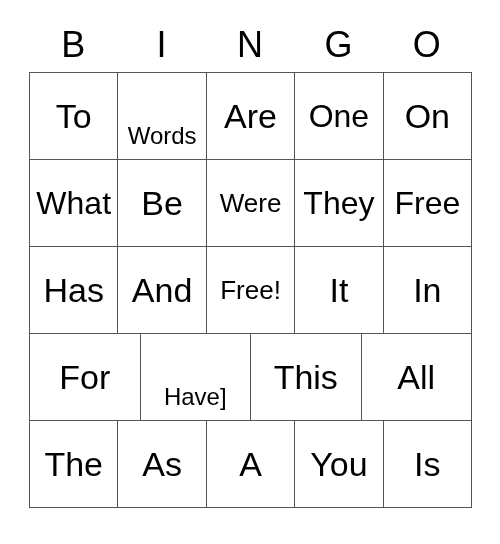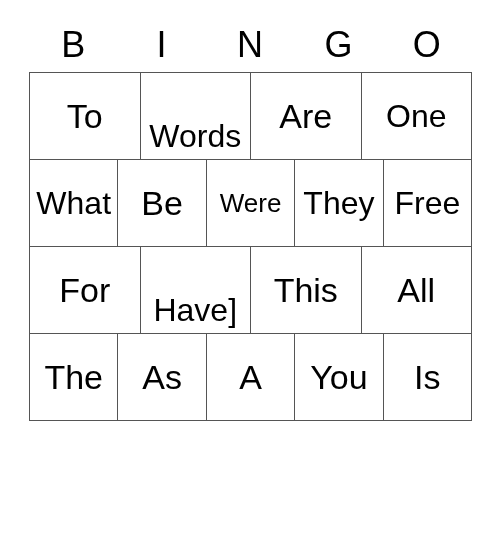--- a/index.html
+++ b/index.html
@@ -67,21 +67,21 @@
     display: block;
     text-align: center;
     line-height: 1;
     white-space: nowrap;
     color: #000000;
   }
   
   .fs-xl   { font-size: 34px; }
   .fs-lg   { font-size: 32px; }
   .fs-md   { font-size: 26px; }
-  .fs-sm   { font-size: 32px; margin-top: 39px; }
+  .fs-sm   { font-size: 24px; margin-top: 39px; }
 </style>
 </head>
 <body>
 
 <div id="card">
 
   <div id="header-row">
     <div class="header-cell">B</div>
     <div class="header-cell">I</div>
     <div class="header-cell">N</div>
@@ -97,40 +97,60 @@
         </div>
       <div class="grid-cell">
           <span class="cell-text fs-sm">Words</span>
         </div>
       <div class="grid-cell">
           <span class="cell-text fs-xl">Are</span>
         </div>
       <div class="grid-cell">
           <span class="cell-text fs-lg">One</span>
         </div>
+      <div class="grid-cell">
+          <span class="cell-text fs-xl">On</span>
+        </div>
     </div>
 
     <div class="grid-row">
       <div class="grid-cell">
           <span class="cell-text fs-lg">What</span>
         </div>
       <div class="grid-cell">
           <span class="cell-text fs-xl">Be</span>
         </div>
       <div class="grid-cell">
           <span class="cell-text fs-md">Were</span>
         </div>
       <div class="grid-cell">
           <span class="cell-text fs-lg">They</span>
         </div>
       <div class="grid-cell">
           <span class="cell-text fs-lg">Free</span>
         </div>
     </div>
 
+    <div class="grid-row">
+      <div class="grid-cell">
+          <span class="cell-text fs-xl">Has</span>
+        </div>
+      <div class="grid-cell">
+          <span class="cell-text fs-xl">And</span>
+        </div>
+      <div class="grid-cell">
+          <span class="cell-text fs-md">Free!</span>
+        </div>
+      <div class="grid-cell">
+          <span class="cell-text fs-xl">It</span>
+        </div>
+      <div class="grid-cell">
+          <span class="cell-text fs-xl">In</span>
+        </div>
+    </div>
 
     <div class="grid-row">
       <div class="grid-cell">
           <span class="cell-text fs-xl">For</span>
         </div>
       <div class="grid-cell">
           <span class="cell-text fs-sm">Have]</span>
         </div>
       <div class="grid-cell">
           <span class="cell-text fs-xl">This</span>

